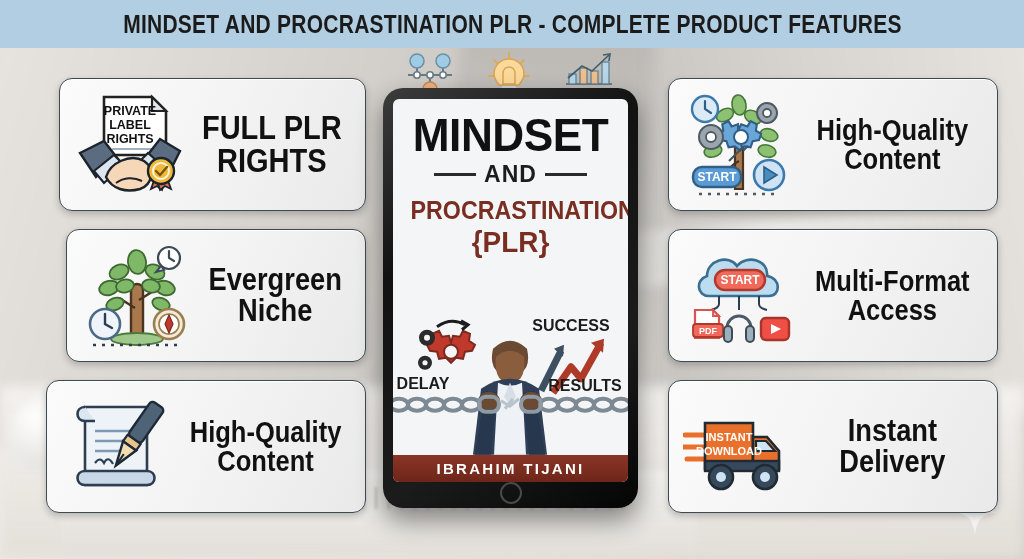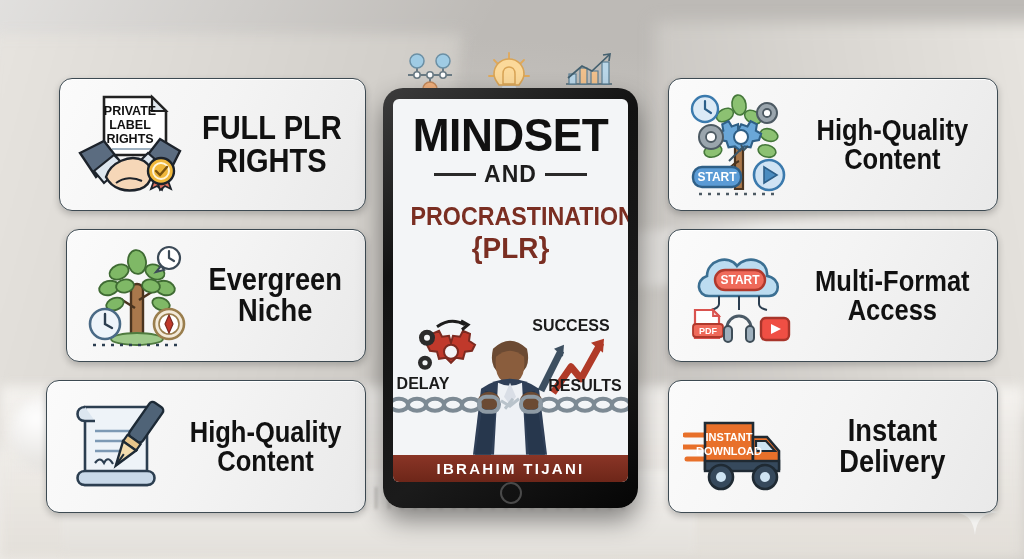--- a/index.html
+++ b/index.html
@@ -66,21 +66,21 @@
       border-radius:20px;background:linear-gradient(145deg,#3c3c3c,#121212 32%,#1b1b1b 70%,#050505);
       box-shadow:0 12px 26px rgba(0,0,0,.45);padding:11px 10px 26px;box-sizing:border-box;}
   .screen{position:relative;width:100%;height:100%;border-radius:6px;overflow:hidden;
       background:#f3f5f7;display:flex;flex-direction:column;}
   .home-btn{position:absolute;left:50%;bottom:4px;transform:translateX(-50%);
       width:18px;height:18px;border-radius:50%;border:2px solid #4a4a4a;}
 
   .cov-top{padding:14px 10px 0;text-align:center;}
   .cov-title{font-size:47px;font-weight:700;color:#111;letter-spacing:-.5px;line-height:.92;
       transform:scaleX(.94);transform-origin:center;}
-  .cov-and{display:flex;align-items:center;justify-content:center;gap:8px;margin:5px 0 16px;}
+  .cov-and{display:flex;align-items:center;justify-content:center;gap:8px;margin:5px 0 10px;}
   .cov-and .rule{flex:1;height:3px;background:#2a2a2a;max-width:42px;}
   .cov-and span{font-size:23px;font-weight:700;color:#1d1d1d;letter-spacing:1px;}
   .cov-sub{font-size:25px;font-weight:700;color:#7a2e22;line-height:1;
       transform:scaleX(.93);transform-origin:center;}
   .cov-plr{font-size:30px;font-weight:700;color:#7a2e22;margin-top:2px;
       transform:scaleX(.93);transform-origin:center;}
   .cov-art{position:relative;flex:1;margin-top:2px;}
   .cov-art svg{position:absolute;inset:0;width:100%;height:100%;}
   .cov-band{height:27px;background:linear-gradient(180deg,#8a3526,#6d2619);
       display:flex;align-items:center;justify-content:center;}
@@ -98,20 +98,23 @@
     <div class="bg-glare"></div>
     <div class="bg-cup"></div>
     <div class="bg-note"></div>
     <div class="bg-spiral"></div>
   </div>
 
   <svg class="sparkle" viewBox="0 0 40 40">
     <path d="M20 0 C22 14 26 18 40 20 C26 22 22 26 20 40 C18 26 14 22 0 20 C14 18 18 14 20 0 Z" fill="#f3f3f1" opacity=".95"></path>
   </svg>
 
+  <div class="header">
+    <h1>MINDSET AND PROCRASTINATION PLR - COMPLETE PRODUCT FEATURES</h1>
+  </div>
 
   <div class="topicons">
     <svg width="52" height="42" viewBox="0 0 52 42">
       <line x1="4" y1="22" x2="48" y2="22" stroke="#6b7b85" stroke-width="2"></line>
       <line x1="13" y1="22" x2="13" y2="11" stroke="#6b7b85" stroke-width="2"></line>
       <line x1="39" y1="22" x2="39" y2="11" stroke="#6b7b85" stroke-width="2"></line>
       <line x1="26" y1="22" x2="26" y2="33" stroke="#6b7b85" stroke-width="2"></line>
       <circle cx="13" cy="8" r="7" fill="#9fcbe4" stroke="#6b8fa4" stroke-width="1.5"></circle>
       <circle cx="39" cy="8" r="7" fill="#9fcbe4" stroke="#6b8fa4" stroke-width="1.5"></circle>
       <circle cx="26" cy="36" r="7" fill="#f3b27e" stroke="#c48a5c" stroke-width="1.5"></circle>

